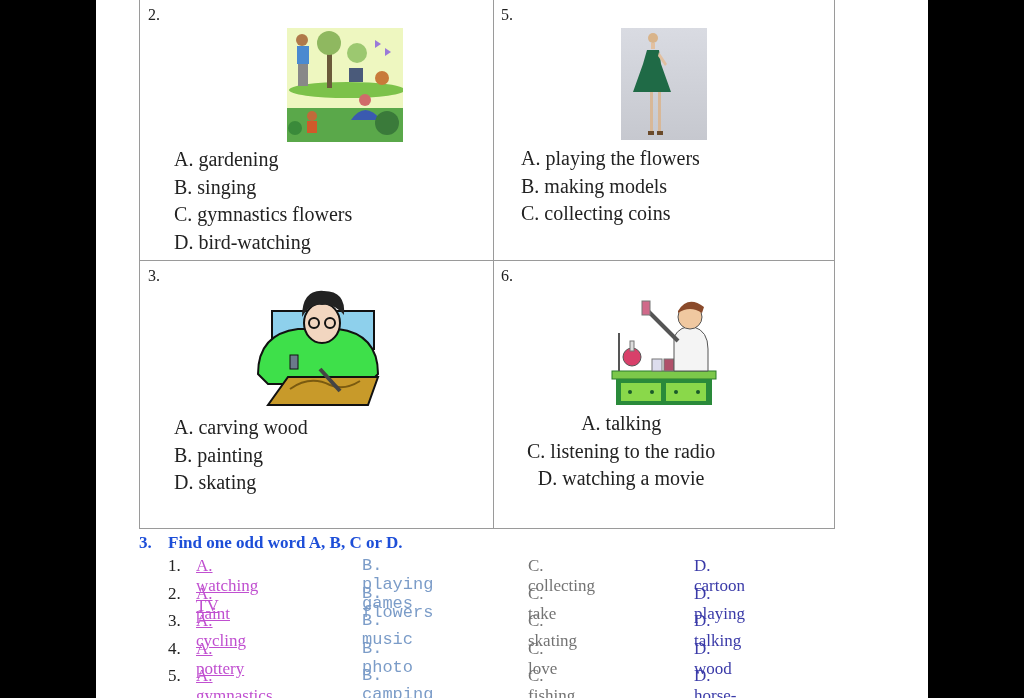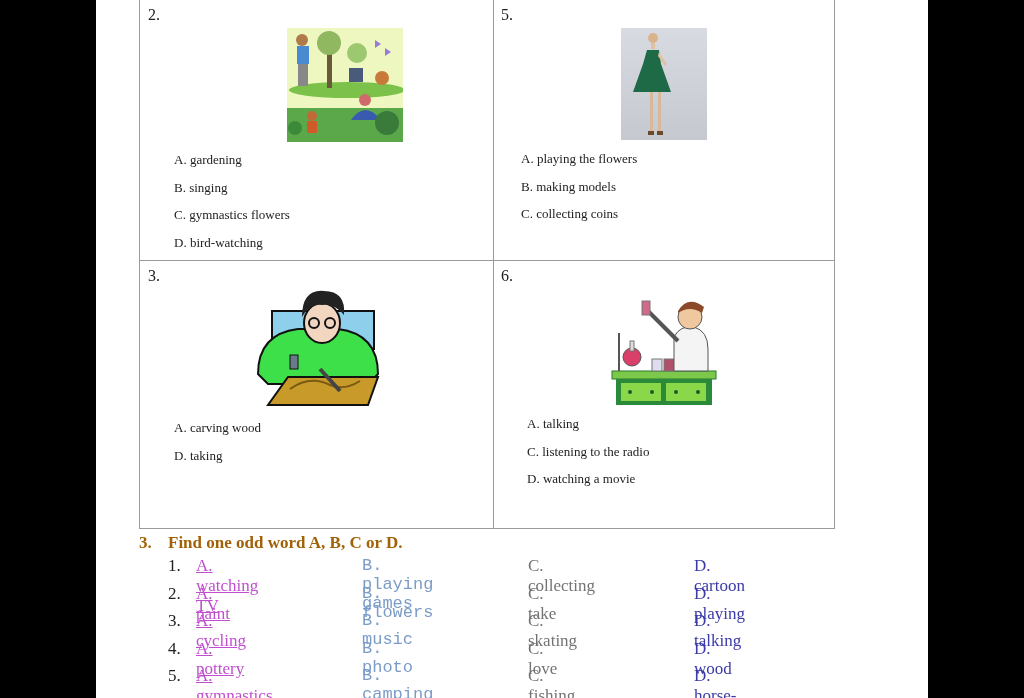--- a/index.html
+++ b/index.html
@@ -14,25 +14,25 @@
     background: #fff;
   }
   .grid {
     position: absolute; left: 43px; top: -2px; width: 694px; height: 530px;
     border: 1px solid #9a9a9a; border-top: none;
   }
   .vline { position: absolute; left: 353px; top: 0; width: 1px; height: 530px; background: #9a9a9a; }
   .hline { position: absolute; left: 0; top: 262px; width: 694px; height: 1px; background: #9a9a9a; }
   .cell { position: absolute; }
   .num { position: absolute; font-size: 16px; color: #222; }
-  .opts { position: absolute; font-size: 13px; color: #222; line-height: 27.5px; }
+  .opts { position: absolute; font-size: 20px; color: #222; line-height: 27.5px; }
   .pic { position: absolute; overflow: hidden; }
 
   .sec-title {
-    position: absolute; left: 43px; top: 533px; font-size: 17px; font-weight: bold; color: #a16207;
+    position: absolute; left: 43px; top: 533px; font-size: 17px; font-weight: bold; color: #1d4ed8;
   }
   .sec-title .n { display: inline-block; width: 29px; }
   .row { position: absolute; left: 0; font-size: 17px; height: 27px; }
   .row .idx { position: absolute; left: 72px; color: #222; }
   .row .a { position: absolute; left: 100px; color: #c04fd0; text-decoration: underline; }
   .row .b { position: absolute; left: 266px; color: #7b9cc8; font-family: Liberation Mono, monospace; }
   .row .c { position: absolute; left: 432px; color: #737373; }
   .row .d { position: absolute; left: 598px; color: #3a3aa8; }
 </style>
 </head>
@@ -115,21 +115,22 @@
           <circle cx="64" cy="34" r="5" fill="none" stroke="#111" stroke-width="2"></circle>
           <circle cx="80" cy="34" r="5" fill="none" stroke="#111" stroke-width="2"></circle>
           <path d="M38 88 l90 0 l-10 28 l-100 0z" fill="#c89a2a" stroke="#111" stroke-width="2"></path>
           <path d="M40 100 q20 -14 40 -4 q14 6 30 -4" stroke="#7a5a10" stroke-width="2" fill="none"></path>
           <rect x="40" y="66" width="8" height="14" fill="#6a7a8a" stroke="#111"></rect>
           <path d="M70 80 l20 22" stroke="#444" stroke-width="4"></path>
         </svg>
       </div>
       <div class="opts" style="left:34px;top:153px;">
         <div>A. carving wood</div>
-        <div>D. taking</div>
+        <div>B. painting</div>
+        <div>D. skating</div>
       </div>
     </div>
 
     <div class="cell" style="left:354px;top:263px;width:340px;height:267px;">
       <div class="num" style="left:7px;top:6px;">6.</div>
       <div class="pic" style="left:116px;top:32px;width:110px;height:114px;">
         <svg width="110" height="114" viewBox="0 0 110 114">
           <rect x="2" y="78" width="104" height="8" fill="#7cc84a" stroke="#2a7a2a"></rect>
           <rect x="6" y="86" width="96" height="26" fill="#2a8a3a"></rect>
           <rect x="11" y="90" width="40" height="18" fill="#8ad84a"></rect>
@@ -143,21 +144,21 @@
           <rect x="20" y="48" width="4" height="10" fill="#ddd" stroke="#777"></rect>
           <rect x="42" y="66" width="10" height="12" fill="#dde" stroke="#777"></rect>
           <rect x="54" y="66" width="10" height="12" fill="#b0506a" stroke="#777"></rect>
           <path d="M64 78 v-34 q6 -12 20 -10 q14 4 14 22 v22z" fill="#f4f4f4" stroke="#555"></path>
           <circle cx="80" cy="24" r="12" fill="#f0c8a0" stroke="#555"></circle>
           <path d="M68 18 q10 -16 26 -4 l-2 6 q-12 -8 -24 0z" fill="#8a4a2a"></path>
           <path d="M68 48 l-30 -30" stroke="#555" stroke-width="4"></path>
           <rect x="32" y="8" width="8" height="14" fill="#d06a8a" stroke="#777"></rect>
         </svg>
       </div>
-      <div class="opts" style="left:33px;top:149px;">
+      <div class="opts" style="left:33px;top:149px;text-align:center;">
         <div>A. talking</div>
         <div>C. listening to the radio</div>
         <div>D. watching a movie</div>
       </div>
     </div>
   </div>
 
   <div class="sec-title">
     <span class="n">3.</span><span>Find one odd word A, B, C or D.</span>
   </div>

